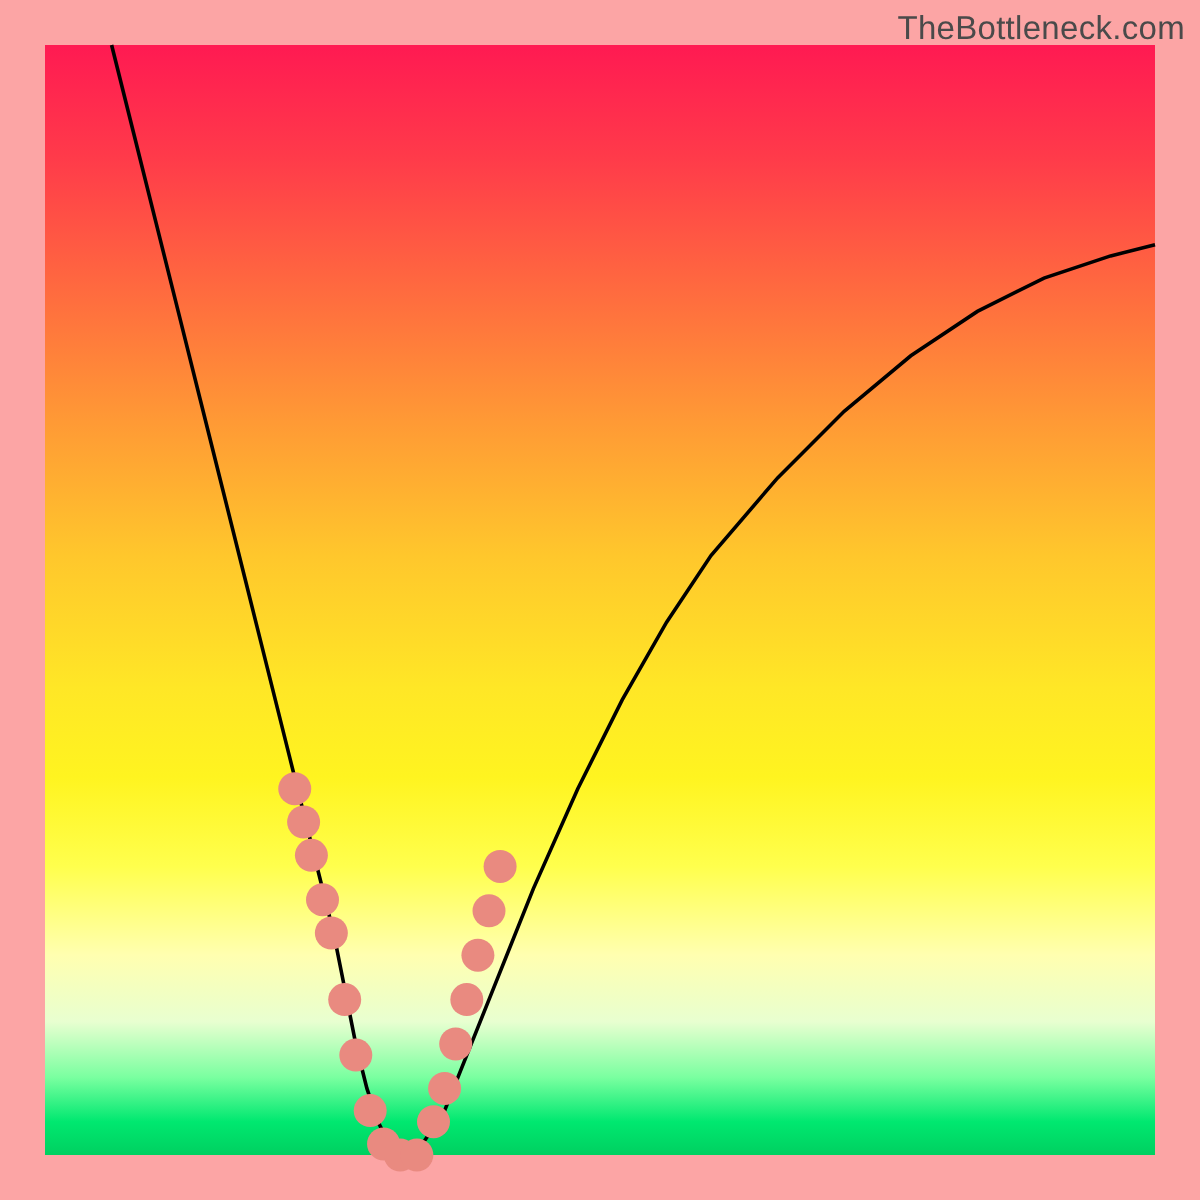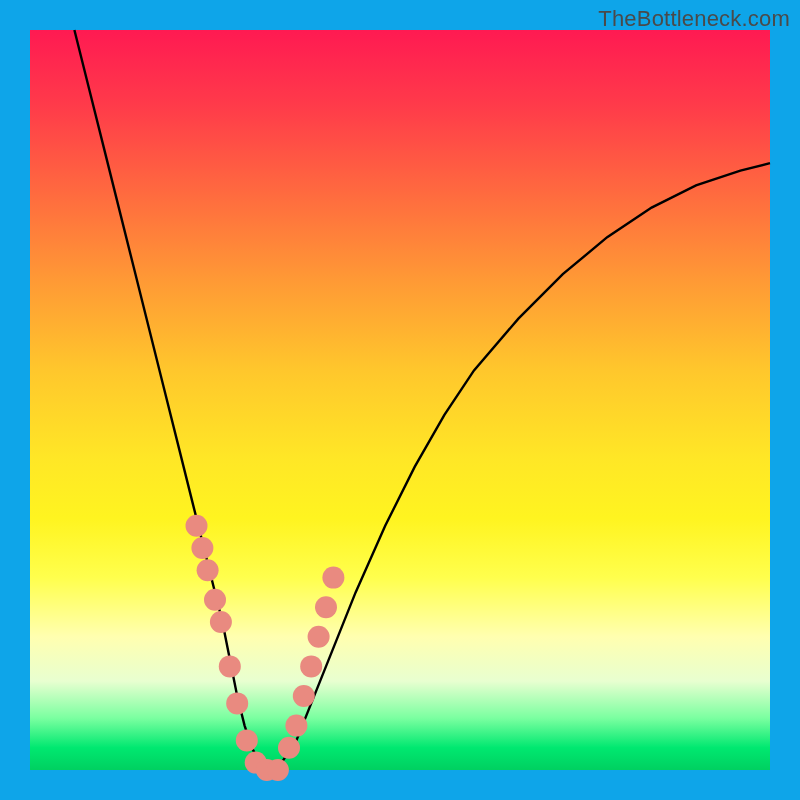--- a/index.html
+++ b/index.html
@@ -7,21 +7,21 @@
     padding: 0;
     width: 800px;
     height: 800px;
     overflow: hidden;
     background: #000;
     font-family: Arial, Helvetica, sans-serif;
   }
   .frame {
     position: absolute;
     inset: 0;
-    background: #0ea5e9;
+    background: #fca5a5;
   }
   .plot-area {
     position: absolute;
     left: 30px;
     top: 30px;
     width: 740px;
     height: 740px;
     background: linear-gradient(
       to bottom,
       #ff1a52 0%,

